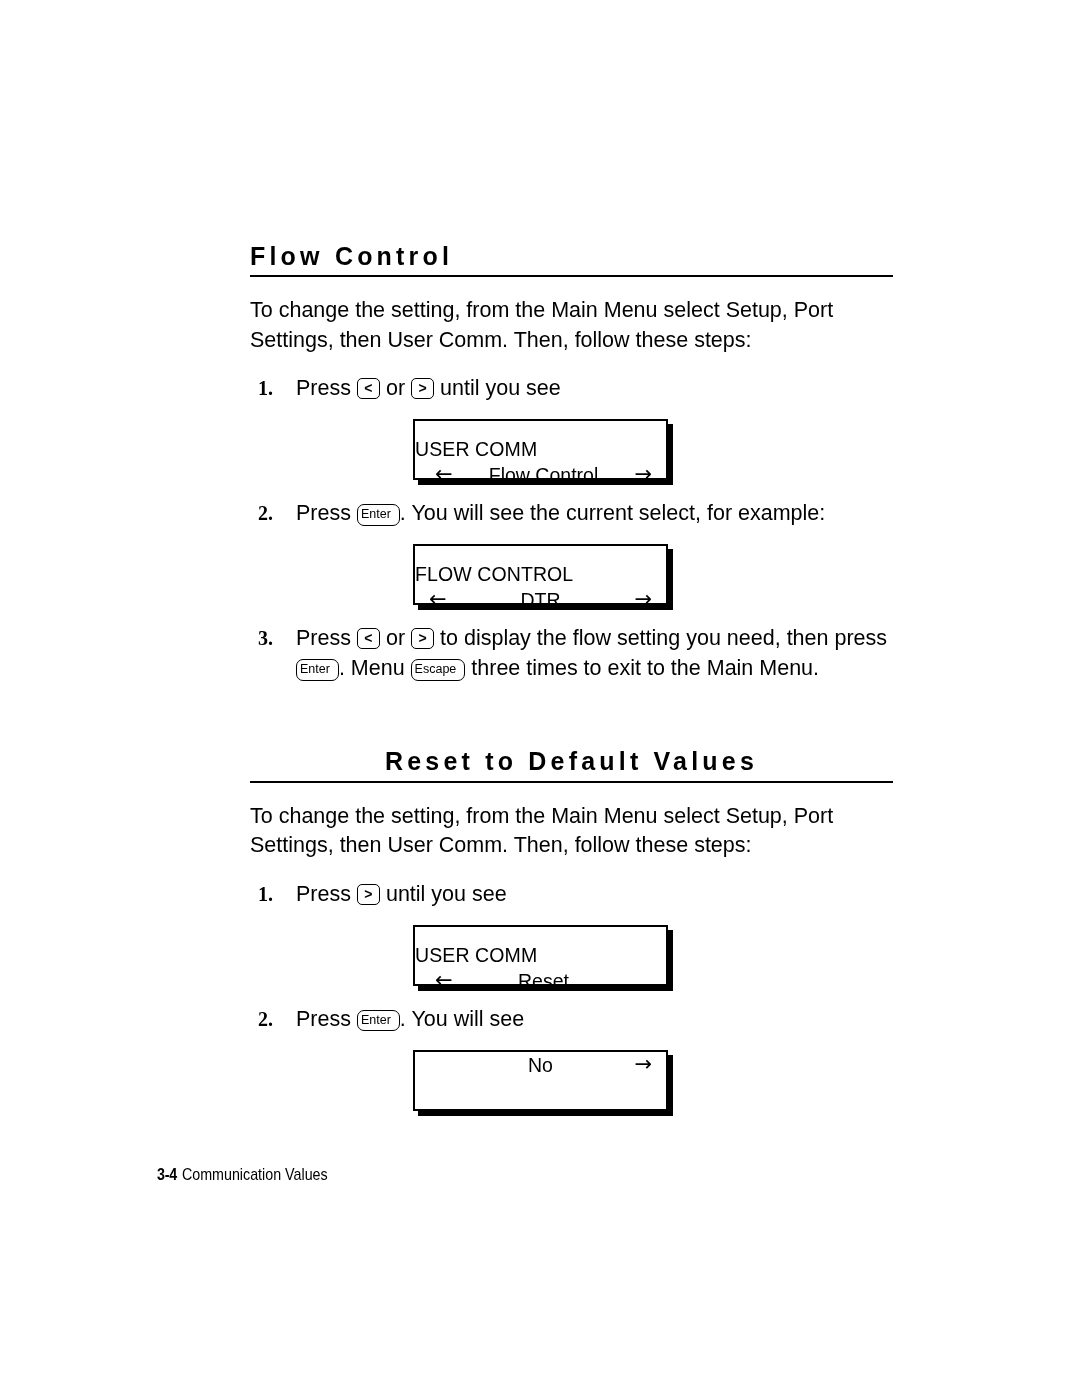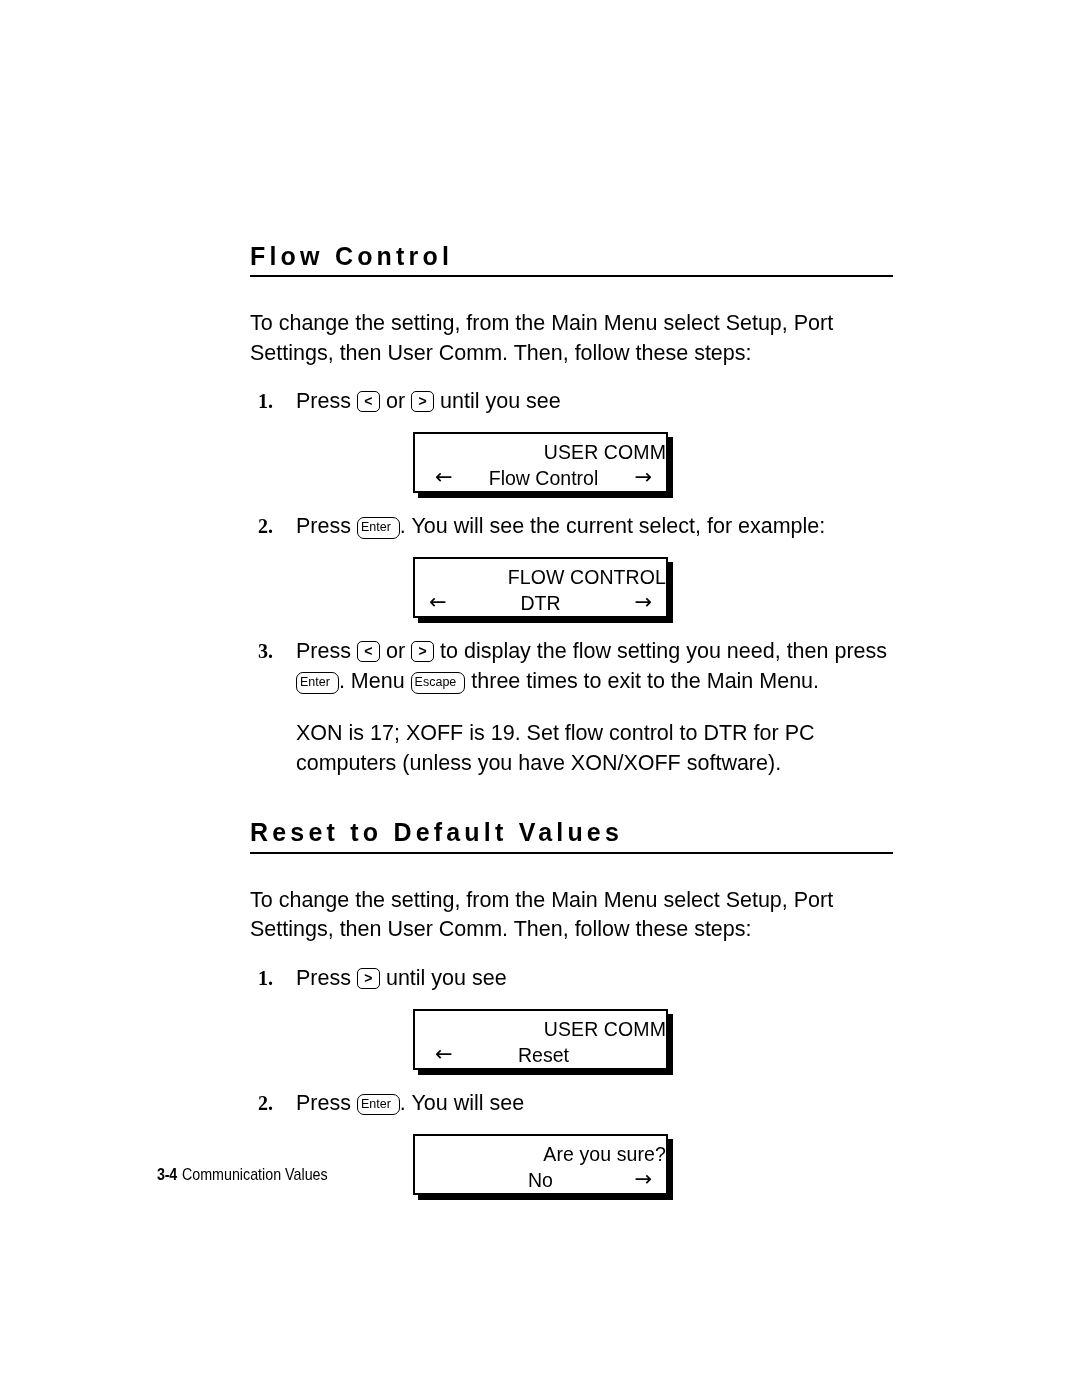--- a/index.html
+++ b/index.html
@@ -37,27 +37,27 @@
     font-size: 25px;
     font-weight: bold;
     letter-spacing: 4.2px;
     line-height: 1.05;
     padding-bottom: 6px;
     border-bottom: 2px solid #000;
     width: 643px;
     white-space: nowrap;
   }
 
-  .section-2 { margin-top: 41px; }
+  .section-2 { margin-top: 65px; text-align: center; }
 
   
   .para {
     font-size: 21.5px;
     line-height: 29.5px;
-    margin-top: 32px;
+    margin-top: 19px;
     width: 625px;
   }
 
   
   .step {
     position: relative;
     margin-top: 18px;
     padding-left: 46px;
     font-size: 21.5px;
     line-height: 30px;
@@ -123,24 +123,24 @@
     content: "";
     position: absolute;
     left: 5px;
     top: 5px;
     width: 255px;
     height: 61px;
     background: #000;
     z-index: 1;
   }
   .lcd-line1 {
-    text-align: right;
+    text-align: left;
     font-size: 19.5px;
     line-height: 25px;
-    padding-top: 6px;
+    padding-top: 16px;
     letter-spacing: 0.1px;
   }
   .lcd-line2 {
     position: relative;
     text-align: center;
     font-size: 19.5px;
     line-height: 26px;
     padding: 0 30px;
   }
   .lcd-arrow-l, .lcd-arrow-r {
@@ -227,23 +227,20 @@
       <span>Press</span>
       <span class="key key-arrow">&lt;</span>
       <span>or</span>
       <span class="key key-arrow">&gt;</span>
       <span>to display the flow setting you need, then press</span>
       <span class="key key-word">Enter</span><span>.  Menu</span>
       <span class="key key-word">Escape</span>
       <span>three times to exit to the Main Menu.</span>
     </div>
 
-    <div class="step" style="margin-top:0;">
-      <div class="step-note">XON is 17; XOFF is 19.  Set flow control to DTR for PC computers (unless you have XON/XOFF software).</div>
-    </div>
 
     <div class="section-head section-2">Reset to Default Values</div>
 
     <div class="para">To change the setting, from the Main Menu select Setup, Port Settings, then User Comm.  Then, follow these steps:</div>
 
     <div class="step">
       <span class="step-num">1.</span>
       <span>Press</span>
       <span class="key key-arrow">&gt;</span>
       <span>until you see</span>
@@ -261,21 +258,20 @@
     </div>
 
     <div class="step">
       <span class="step-num">2.</span>
       <span>Press</span>
       <span class="key key-word">Enter</span><span>.  You will see</span>
     </div>
 
     <div class="lcd-wrap">
       <div class="lcd">
-        <div class="lcd-line1">Are you sure?</div>
         <div class="lcd-line2">
           
           <span>No</span>
           <span class="lcd-arrow-r">→</span>
         </div>
       </div>
     </div>
 
   </div>
 

